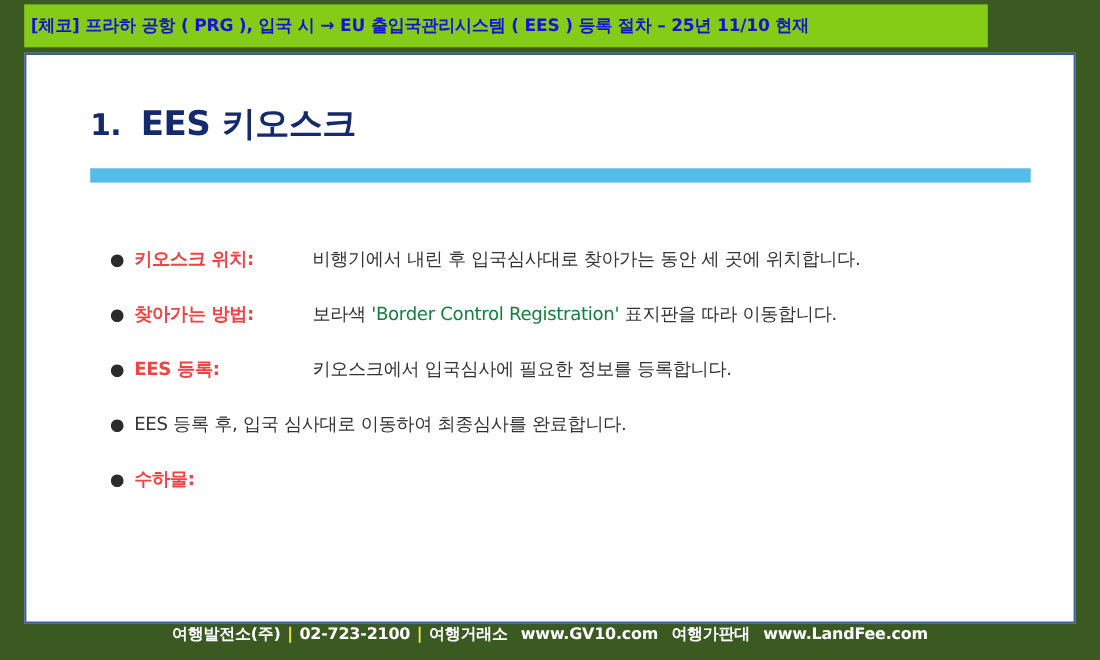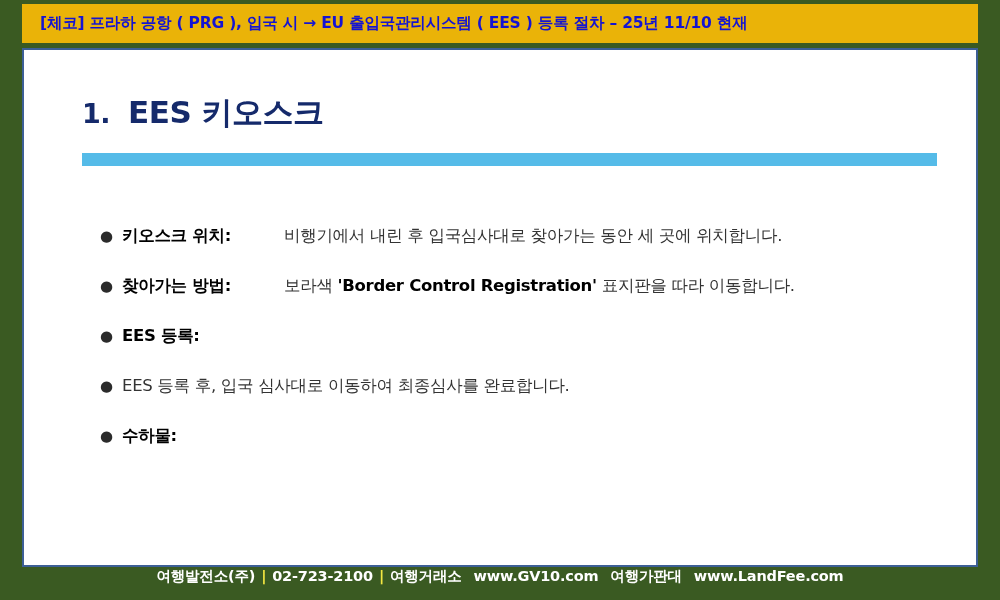--- a/index.html
+++ b/index.html
@@ -13,27 +13,27 @@
     font-family: "DejaVu Sans", "Liberation Sans", sans-serif;
     overflow: hidden;
     position: relative;
   }
 
   
   .header-strip {
     position: absolute;
     left: 22px;
     top: 4px;
-    width: 956px;
+    width: 876px;
     height: 39px;
-    background: #eab308;
+    background: #84cc16;
     display: flex;
     align-items: center;
     box-sizing: border-box;
-    padding-left: 18px;
+    padding-left: 6px;
   }
   .header-title {
     color: #1414d2;
     font-size: 15.5px;
     font-weight: bold;
     white-space: nowrap;
     letter-spacing: -0.2px;
   }
 
   
@@ -96,31 +96,31 @@
     width: 22px;
     flex: 0 0 22px;
     color: #2b2b2b;
     font-size: 15px;
     line-height: 1;
   }
   .bullet-label {
     flex: 0 0 162px;
     font-size: 16.5px;
     font-weight: bold;
-    color: #000000;
+    color: #ef4444;
     letter-spacing: -0.3px;
   }
   .bullet-desc {
     font-size: 16.5px;
     color: #333333;
     letter-spacing: -0.3px;
   }
   .highlight-purple {
-    color: #000000;
-    font-weight: bold;
+    color: #15803d;
+    font-weight: normal;
   }
 
   
   .footer-bar {
     position: absolute;
     left: 0;
     bottom: 0;
     width: 1000px;
     height: 33px;
     display: flex;
@@ -170,20 +170,21 @@
 
     <div class="bullet-row">
       <span class="bullet-dot">●</span>
       <span class="bullet-label">찾아가는 방법:</span>
       <span class="bullet-desc"><span>보라색 </span><span class="highlight-purple">'Border Control Registration'</span><span> 표지판을 따라 이동합니다.</span></span>
     </div>
 
     <div class="bullet-row">
       <span class="bullet-dot">●</span>
       <span class="bullet-label">EES 등록:</span>
+      <span class="bullet-desc"><span>키오스크에서 입국심사에 필요한 정보를 등록합니다.</span><span class="highlight-purple"></span><span></span></span>
     </div>
 
     <div class="bullet-row">
       <span class="bullet-dot">●</span>
       <span class="bullet-desc"><span>EES 등록 후, 입국 심사대로 이동하여 최종심사를 완료합니다.</span><span class="highlight-purple"></span><span></span></span>
     </div>
 
     <div class="bullet-row">
       <span class="bullet-dot">●</span>
       <span class="bullet-label">수하물:</span>

